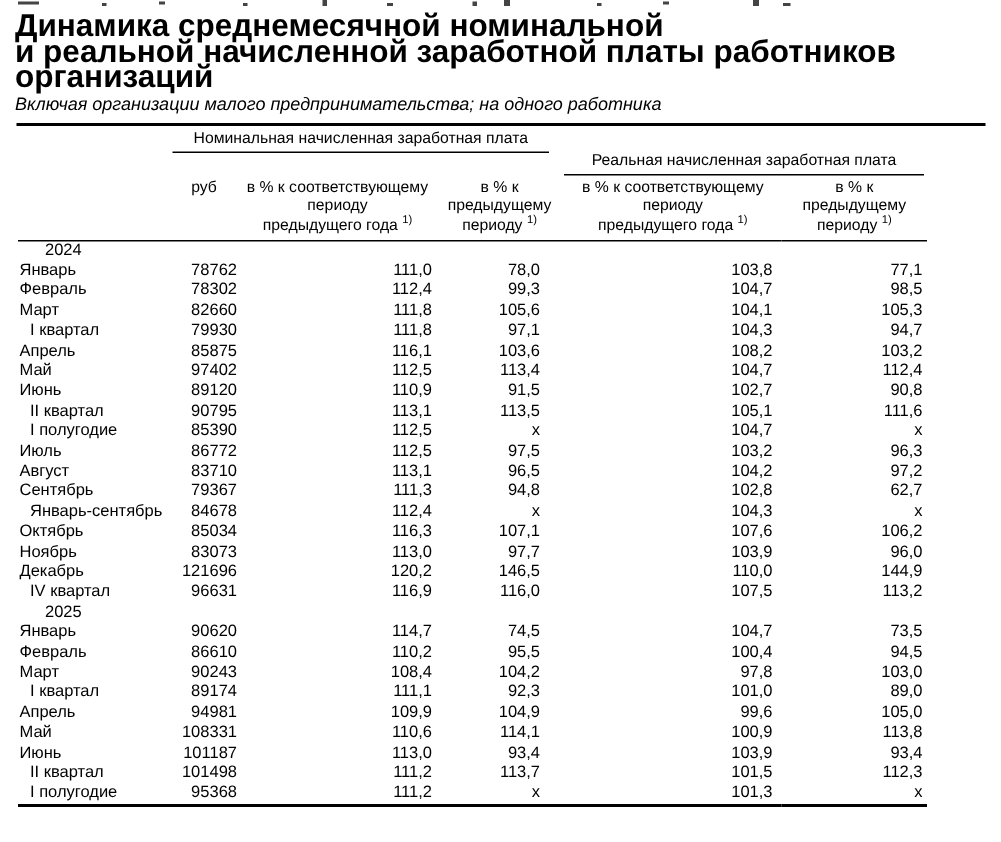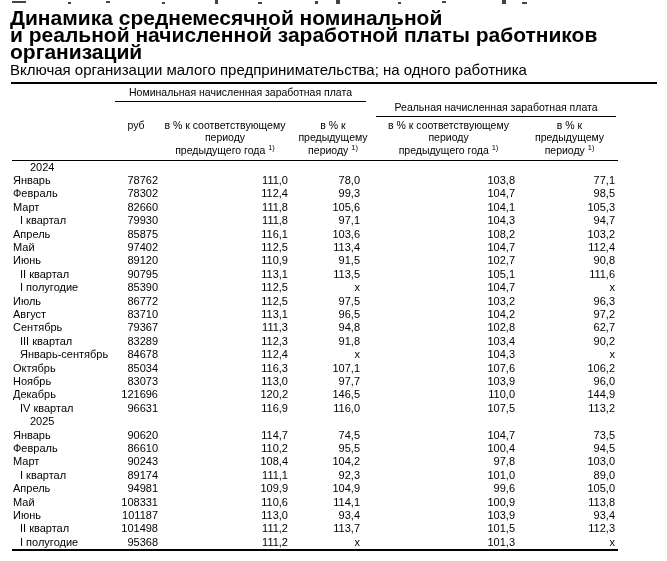--- a/index.html
+++ b/index.html
@@ -5,21 +5,21 @@
   html,body{margin:0;padding:0;background:#fff;color:#000;}
   body{width:667px;height:561px;overflow:hidden;
        font-family:"Liberation Sans","DejaVu Sans",sans-serif;}
   .page{padding:0 10px;position:relative;}
 
   
   .top-clip{position:relative;height:5px;}
   .top-clip i{position:absolute;background:#444;display:block;}
 
   .title{font-size:21px;font-weight:bold;line-height:17px;margin:4px 0 2px 0;}
-  .subtitle{font-size:15px;line-height:15px;margin:0 0 5px 0;}
+  .subtitle{font-size:12px;font-style:italic;line-height:15px;margin:0 0 5px 0;}
 
   .rule-top{height:0;border-top:2px solid #000;width:646px;margin-left:1px;}
 
   table{border-collapse:collapse;table-layout:fixed;width:606px;margin-left:2px;
         border-bottom:2px solid #000;}
   col.c-label{width:100px;}
   col.c-rub{width:48px;}
   col.c-nom-yoy{width:130px;}
   col.c-nom-prev{width:86px;}
   col.c-real-yoy{width:145px;}
@@ -219,28 +219,20 @@
         </tr>
         <tr class="month">
           <td class="label">Сентябрь</td>
           <td class="v c0">79367</td>
           <td class="v c1">111,3</td>
           <td class="v c2">94,8</td>
           <td class="v c3">102,8</td>
           <td class="v c4">62,7</td>
         </tr>
         <tr class="sub">
-          <td class="label">III квартал</td>
-          <td class="v c0">83289</td>
-          <td class="v c1">112,3</td>
-          <td class="v c2">91,8</td>
-          <td class="v c3">103,4</td>
-          <td class="v c4">90,2</td>
-        </tr>
-        <tr class="sub">
           <td class="label">Январь-сентябрь</td>
           <td class="v c0">84678</td>
           <td class="v c1">112,4</td>
           <td class="v c2">х</td>
           <td class="v c3">104,3</td>
           <td class="v c4">х</td>
         </tr>
         <tr class="month">
           <td class="label">Октябрь</td>
           <td class="v c0">85034</td>

